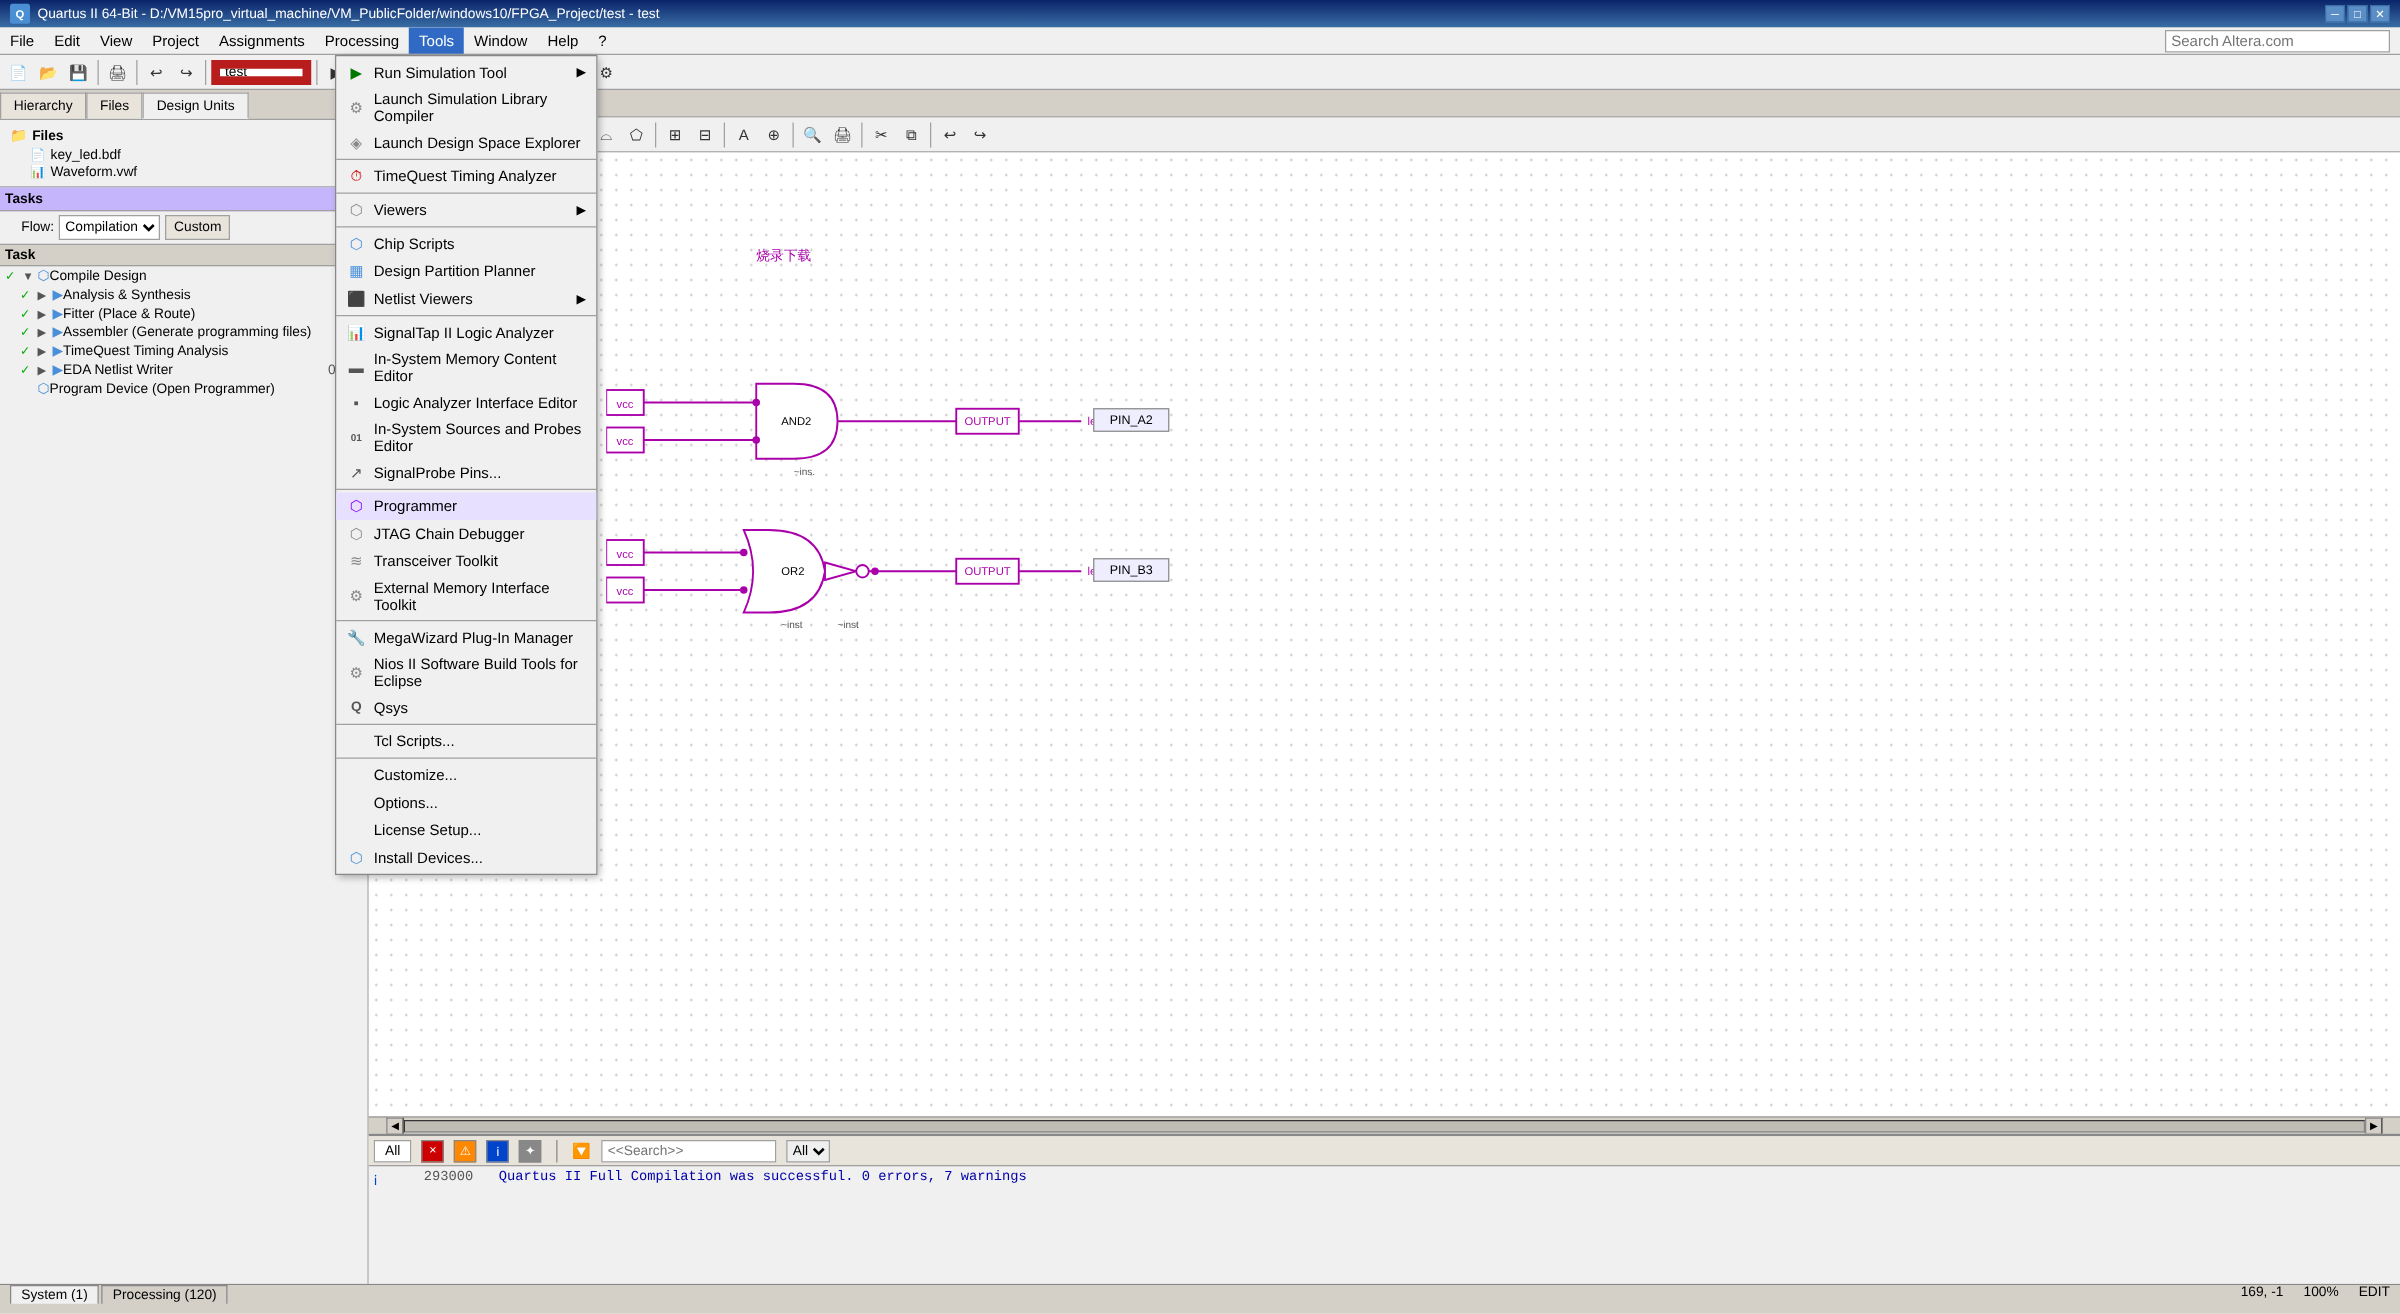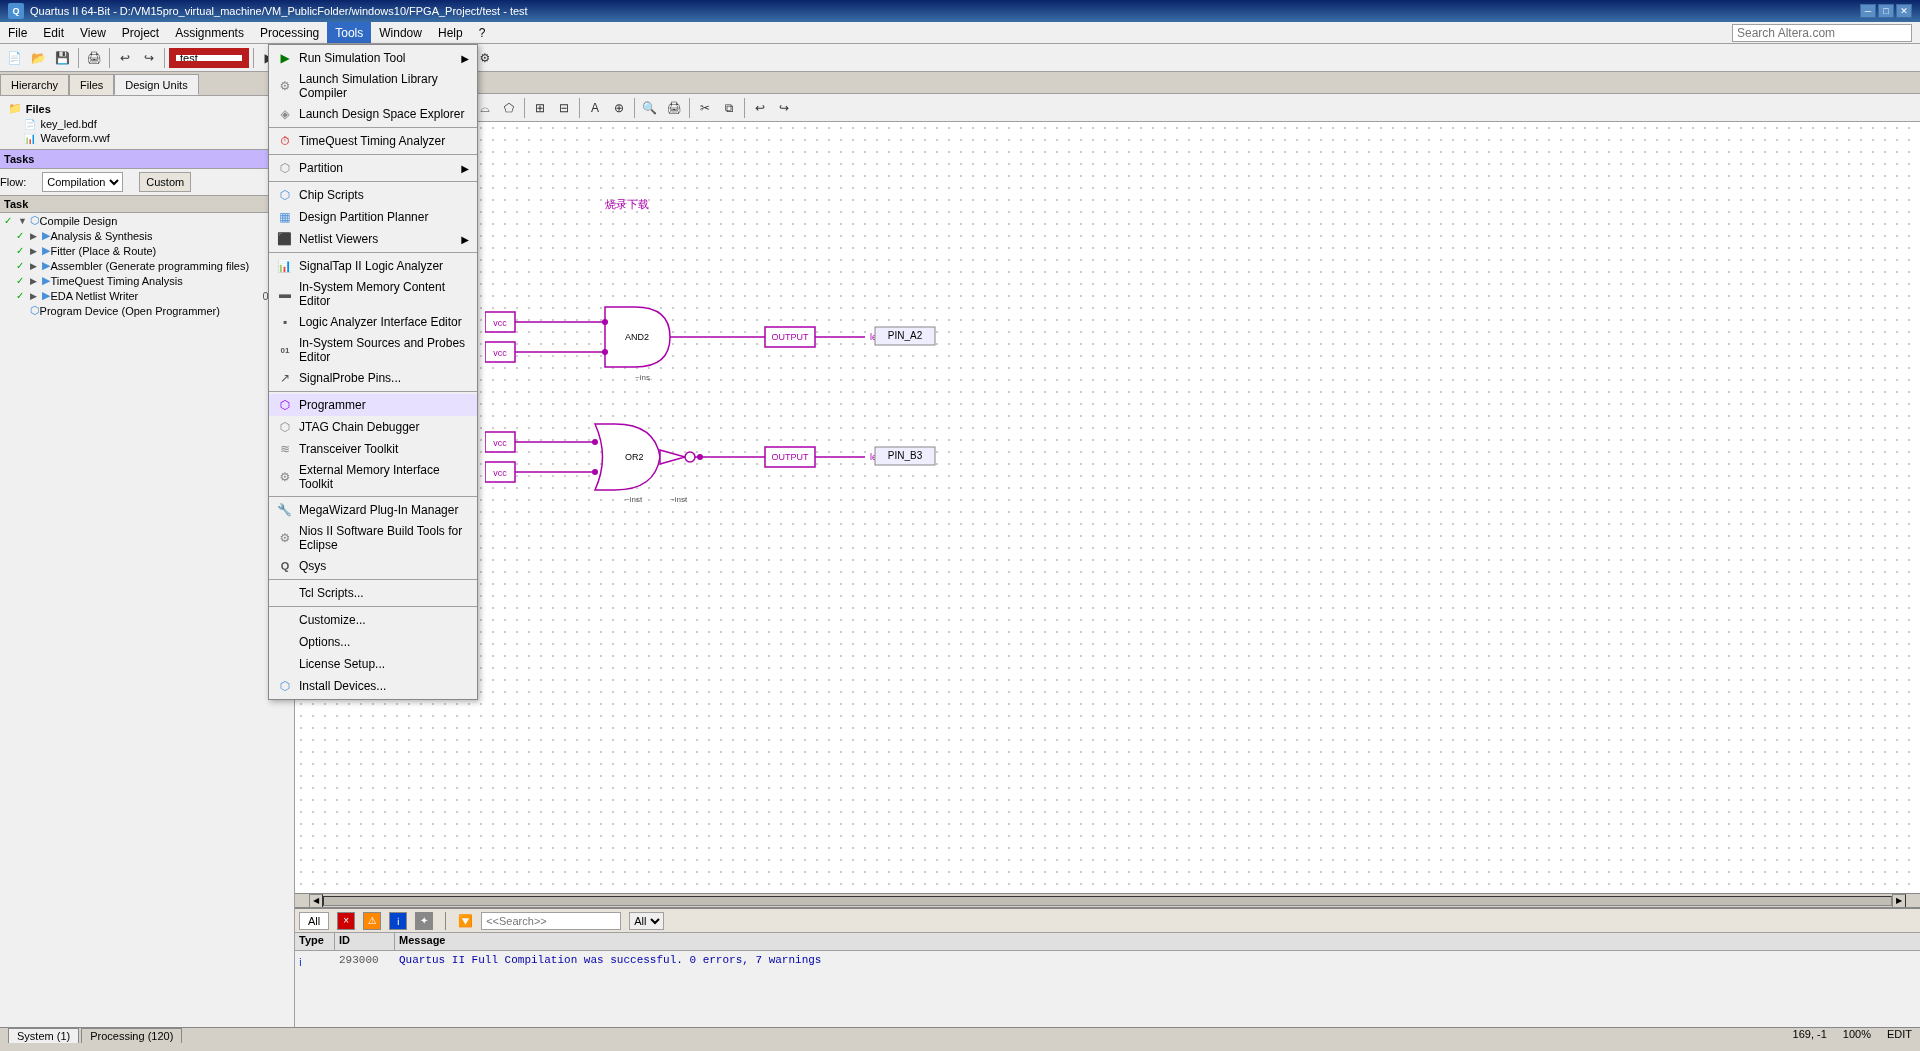--- a/index.html
+++ b/index.html
@@ -120,21 +120,21 @@
     .nav-item { padding: 1px 4px 1px 20px; font-size: 11px; cursor: pointer; display: flex; align-items: center; gap: 4px; }
     .nav-item .file-icon { color: #4a90d9; font-size: 10px; }
 
     
     #tasks-panel {
       flex: 1;
       display: flex;
       flex-direction: column;
     }
     .tasks-header { font-size: 11px; font-weight: bold; padding: 3px 4px; background: #c4b5fd; border-bottom: 1px solid #a0a0a0; }
-    .flow-row { display: flex; align-items: center; padding: 3px 0; border-bottom: 1px solid #a0a0a0; gap: 16px; font-size: 11px; }
+    .flow-row { display: flex; align-items: center; padding: 3px 17px; border-bottom: 1px solid #a0a0a0; gap: 4px; font-size: 11px; }
     .flow-label { font-size: 11px; }
     .flow-select { height: 20px; font-size: 11px; border: 1px solid #a0a0a0; background: white; }
     .flow-custom-btn { height: 20px; padding: 0 6px; font-size: 11px; border: 1px solid #a0a0a0; background: #e8e4dc; cursor: pointer; }
 
     .task-col-header { background: #d4d0c8; padding: 2px 4px; font-size: 11px; font-weight: bold; border-bottom: 1px solid #a0a0a0; }
     .task-item { display: flex; align-items: center; padding: 1px 4px; font-size: 11px; cursor: pointer; }
     .task-check { color: #00aa00; font-size: 10px; width: 14px; }
     .task-expand { width: 12px; font-size: 9px; color: #555; }
     .task-label { font-size: 11px; }
     .task-time { margin-left: auto; font-size: 11px; color: #555; }
@@ -543,25 +543,20 @@
         <button style="background:#ff8800; color:white; border:1px solid #888; width:18px; height:18px; font-size:10px; cursor:pointer;">⚠</button>
         <button style="background:#0044cc; color:white; border:1px solid #888; width:18px; height:18px; font-size:10px; cursor:pointer;">ℹ</button>
         <button style="background:#888; color:white; border:1px solid #888; width:18px; height:18px; font-size:10px; cursor:pointer;">✦</button>
         <div style="width:1px; height:18px; background:#888; margin:0 4px;"></div>
         <span style="font-size:12px;">🔽</span>
         <input type="text" style="width: 140px; height: 18px; border: 1px solid rgb(160, 160, 160); font-size: 11px; padding: 1px 4px;" placeholder="&lt;&lt;Search&gt;&gt;">
         <select style="height:18px; font-size:11px; border:1px solid #a0a0a0;">
           <option>All</option>
         </select>
       </div>
-      <div style="display:flex; height:18px; background:#e0e0e0; border-bottom:1px solid #a0a0a0;">
-        <span style="width:40px; padding:1px 4px; font-size:11px; font-weight:bold; border-right:1px solid #a0a0a0;">Type</span>
-        <span style="width:60px; padding:1px 4px; font-size:11px; font-weight:bold; border-right:1px solid #a0a0a0;">ID</span>
-        <span style="padding:1px 4px; font-size:11px; font-weight:bold;">Message</span>
-      </div>
       <div id="msg-content">
         <div class="msg-row">
           <span class="msg-type" style="color:#0044cc;">ℹ</span>
           <span class="msg-id">293000</span>
           <span class="msg-text">Quartus II Full Compilation was successful. 0 errors, 7 warnings</span>
         </div>
       </div>
     </div>
   </div>
 </div>
@@ -600,21 +595,21 @@
 
   <div class="dd-item">
     <span class="dd-icon" style="color:#cc0000;">⏱</span>
     <span>TimeQuest Timing Analyzer</span>
   </div>
 
   <div class="dd-sep"></div>
 
   <div class="dd-item">
     <span class="dd-icon" style="color:#888;">⬡</span>
-    <span>Partition</span>
+    <span>Viewers</span>
     <span class="dd-arrow">▶</span>
   </div>
 
   <div class="dd-sep"></div>
 
   <div class="dd-item">
     <span class="dd-icon" style="color:#4a90d9;">⬡</span>
     <span>Chip Scripts</span>
   </div>
 

